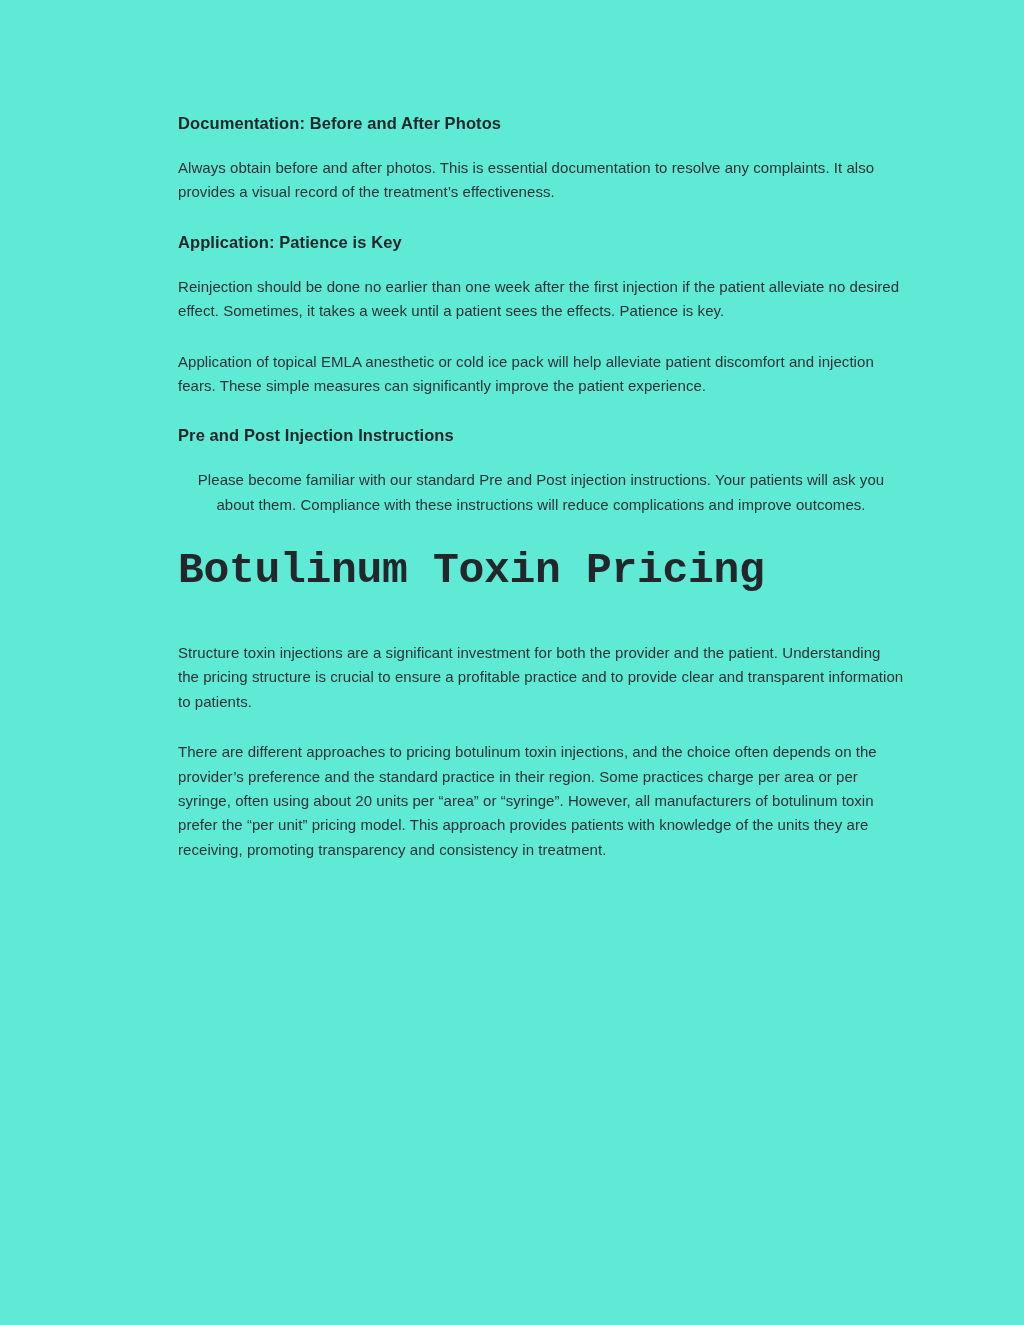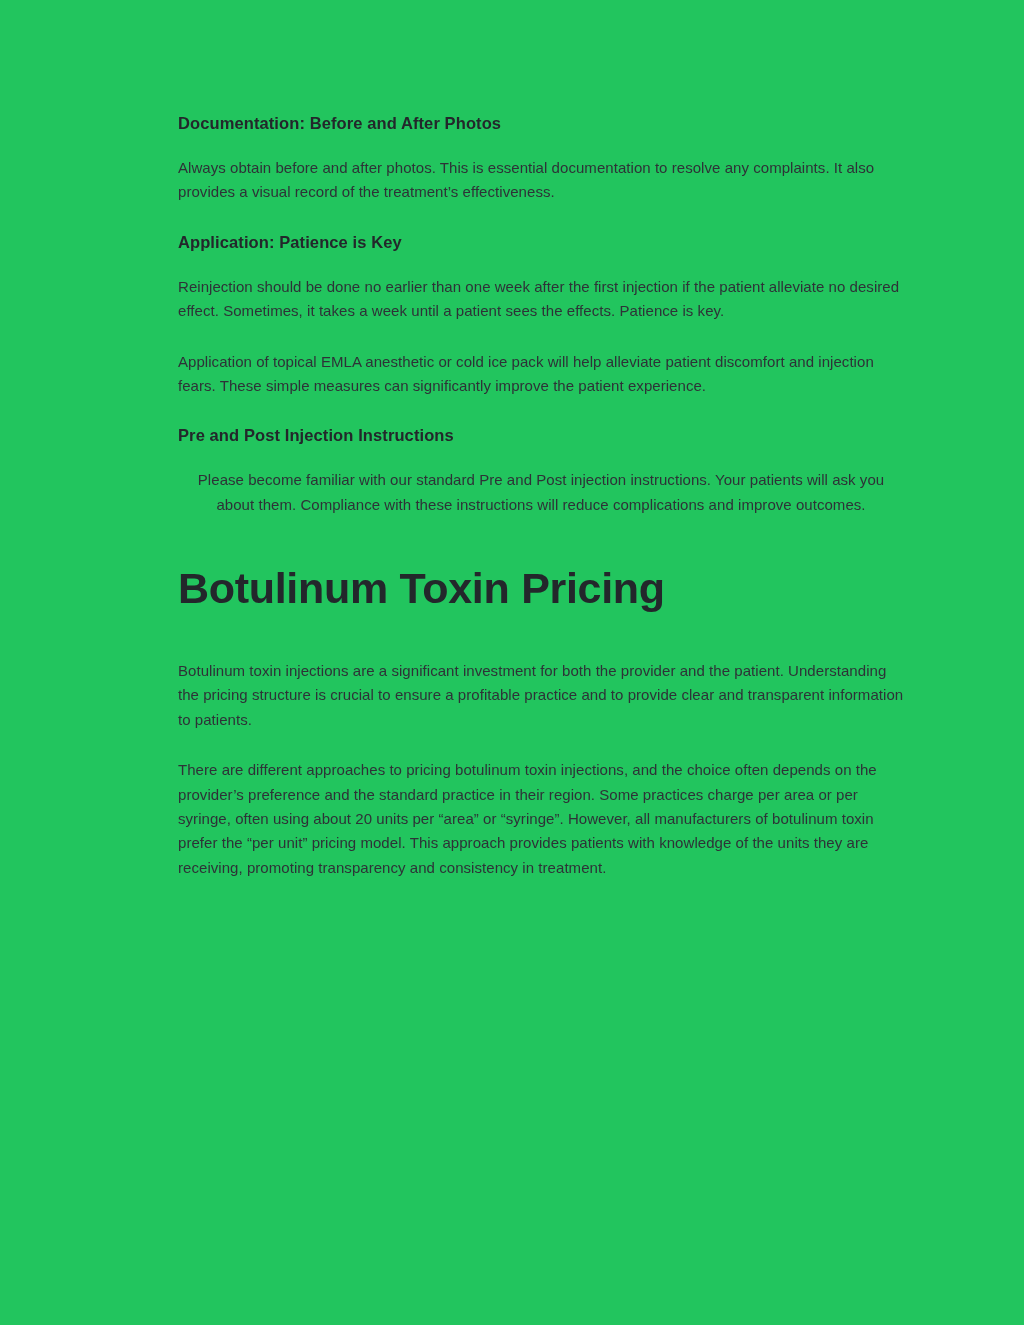--- a/index.html
+++ b/index.html
@@ -11,21 +11,21 @@
     height: 1325px;
     background: #ffffff;
     font-family: "Liberation Sans", sans-serif;
     color: #2b2f33;
     -webkit-font-smoothing: antialiased;
   }
   .page {
     position: relative;
     width: 1024px;
     height: 1325px;
-    background: #22c55e;
+    background: #5eead4;
     box-sizing: border-box;
   }
   .content {
     position: absolute;
     left: 178px;
     top: 112px;
     width: 726px;
   }
   .sec-heading {
     font-size: 16.5px;
@@ -44,22 +44,23 @@
   }
   .para.tight {
     margin-bottom: 24px;
     text-align: center;
   }
   .big-title {
     font-size: 43px;
     font-weight: bold;
     line-height: 1.2;
     color: #23272b;
-    margin: 46px 0 44px 0;
+    margin: 28px 0 44px 0;
     letter-spacing: -0.3px;
+    font-family: Liberation Mono, monospace;
   }
 </style>
 </head>
 <body>
 
 <div class="page">
   <div class="content">
 
     <h3 class="sec-heading">Documentation: Before and After Photos</h3>
     <p class="para">Always obtain before and after photos. This is essential documentation to resolve any complaints. It also provides a visual record of the treatment’s effectiveness.</p>
@@ -67,18 +68,18 @@
     <h3 class="sec-heading">Application: Patience is Key</h3>
     <p class="para">Reinjection should be done no earlier than one week after the first injection if the patient alleviate no desired effect. Sometimes, it takes a week until a patient sees the effects. Patience is key.</p>
 
     <p class="para">Application of topical EMLA anesthetic or cold ice pack will help alleviate patient discomfort and injection fears. These simple measures can significantly improve the patient experience.</p>
 
     <h3 class="sec-heading">Pre and Post Injection Instructions</h3>
     <p class="para tight">Please become familiar with our standard Pre and Post injection instructions. Your patients will ask you about them. Compliance with these instructions will reduce complications and improve outcomes.</p>
 
     <h1 class="big-title">Botulinum Toxin Pricing</h1>
 
-    <p class="para">Botulinum toxin injections are a significant investment for both the provider and the patient. Understanding the pricing structure is crucial to ensure a profitable practice and to provide clear and transparent information to patients.</p>
+    <p class="para">Structure toxin injections are a significant investment for both the provider and the patient. Understanding the pricing structure is crucial to ensure a profitable practice and to provide clear and transparent information to patients.</p>
 
     <p class="para">There are different approaches to pricing botulinum toxin injections, and the choice often depends on the provider’s preference and the standard practice in their region. Some practices charge per area or per syringe, often using about 20 units per “area” or “syringe”. However, all manufacturers of botulinum toxin prefer the “per unit” pricing model. This approach provides patients with knowledge of the units they are receiving, promoting transparency and consistency in treatment.</p>
 
   </div>
 </div>
 
 </body></html>

